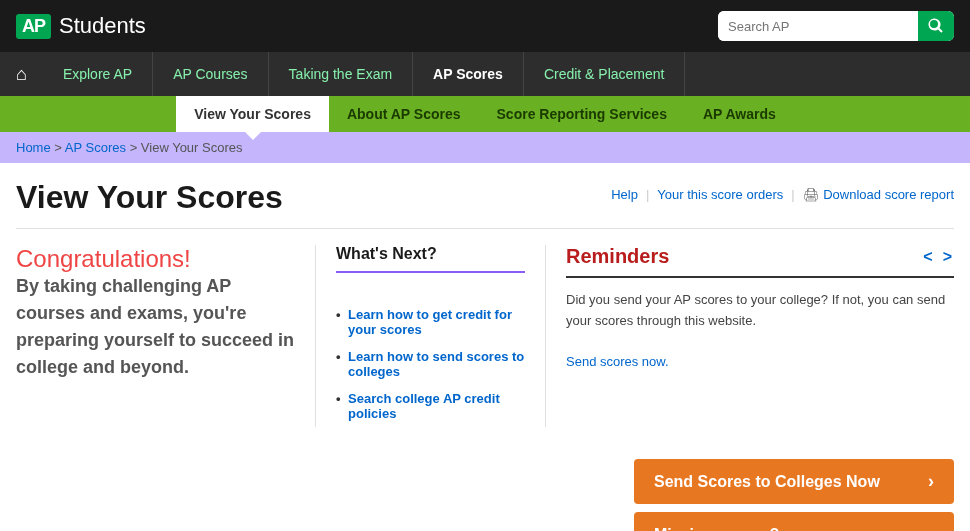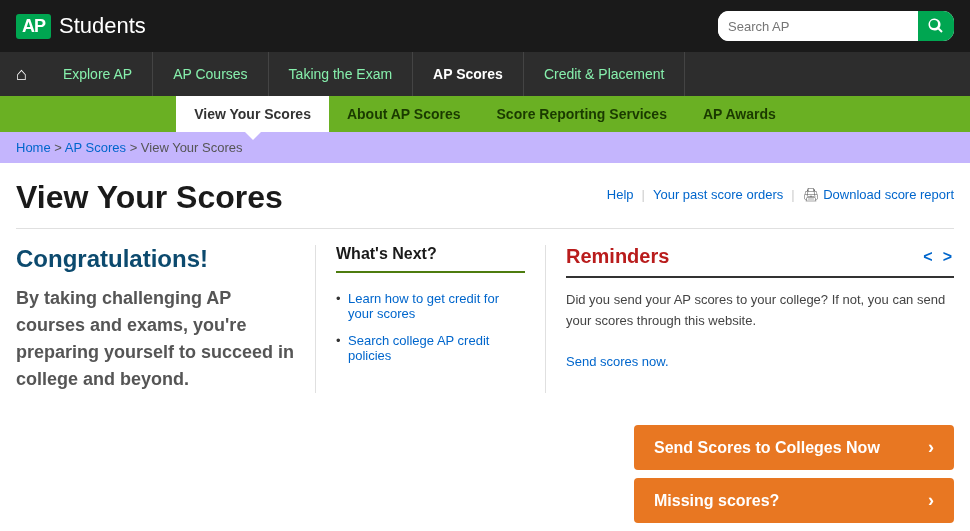--- a/index.html
+++ b/index.html
@@ -34,21 +34,21 @@
       font-weight: 300;
     }
     #search-area {
       display: flex;
       align-items: center;
     }
     #search-box {
       display: flex;
       align-items: center;
       background: white;
-      border-radius: 11px;
+      border-radius: 6px;
       overflow: hidden;
       height: 30px;
     }
     #search-input {
       border: none;
       outline: none;
       padding: 0 10px;
       font-size: 13px;
       color: #999;
       width: 200px;
@@ -184,49 +184,49 @@
       gap: 0;
     }
 
     
     #left-panel {
       flex: 0 0 300px;
       padding-right: 20px;
       border-right: 1px solid #e0e0e0;
     }
     #congrats-title {
-      color: #0c4a6e;
+      color: #ef4444;
       font-size: 24px;
-      font-weight: bold;
-      margin-bottom: 12px;
+      font-weight: normal;
     }
     #congrats-text {
       color: #555;
       font-size: 18px;
       line-height: 1.5;
       font-weight: bold;
     }
 
     
     #middle-panel {
       flex: 0 0 230px;
       padding: 0 20px;
       border-right: 1px solid #e0e0e0;
     }
     #whats-next-title {
       font-size: 16px;
       font-weight: bold;
       color: #1a1a1a;
-      margin-bottom: 12px;
+      margin-bottom: 28px;
       padding-bottom: 8px;
-      border-bottom: 2px solid #4d7c0f;
+      border-bottom: 2px solid #8b5cf6;
     }
     #whats-next-list {
       list-style: none;
       padding: 0;
+      font-weight: bold;
     }
     #whats-next-list li {
       padding: 6px 0;
       padding-left: 12px;
       position: relative;
       font-size: 13px;
     }
     #whats-next-list li::before {
       content: '•';
       position: absolute;
@@ -357,41 +357,44 @@
   <span>View Your Scores</span>
 </div>
 
 <div id="page-content">
 
   <div id="title-row">
     <h1 id="page-title">View Your Scores</h1>
     <div id="title-actions">
       <a href="#">Help</a>
       <span class="separator">|</span>
-      <a href="#">Your past score orders</a>
+      <a href="#">Your this score orders</a>
       <span class="separator">|</span>
       <div id="download-link">
         <span style="color:#555;">🖨</span>
         <a href="#">Download score report</a>
       </div>
     </div>
   </div>
 
   <div id="content-grid">
 
     <div id="left-panel">
       <div id="congrats-title">Congratulations!</div>
       <p id="congrats-text">By taking challenging AP courses and exams, you're preparing yourself to succeed in college and beyond.</p>
     </div>
 
     <div id="middle-panel">
       <div id="whats-next-title">What's Next?</div>
       <ul id="whats-next-list">
         <li>
           <a href="#">Learn how to get credit for your scores</a>
+        </li>
+        <li>
+          <a href="#">Learn how to send scores to colleges</a>
         </li>
         <li>
           <a href="#">Search college AP credit policies</a>
         </li>
       </ul>
     </div>
 
     <div id="right-panel">
       <div id="reminders-header">
         <span id="reminders-title">Reminders</span>

